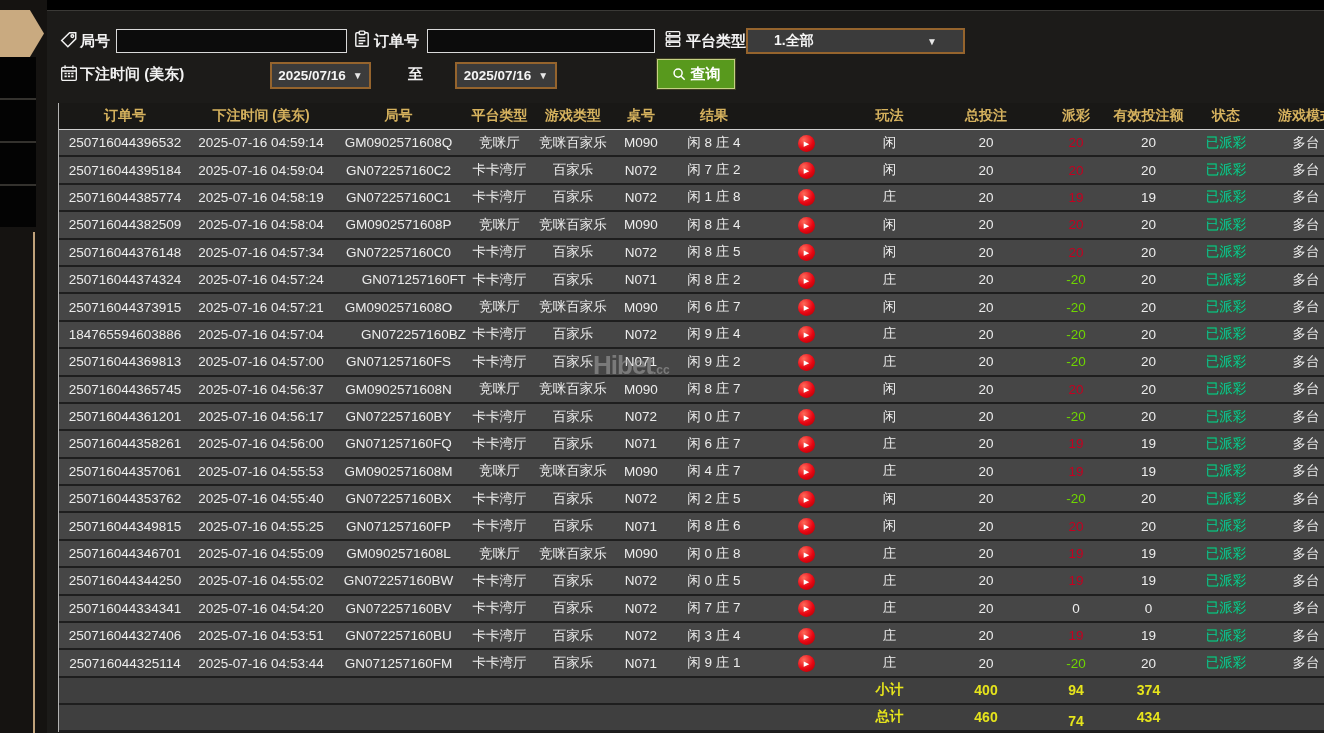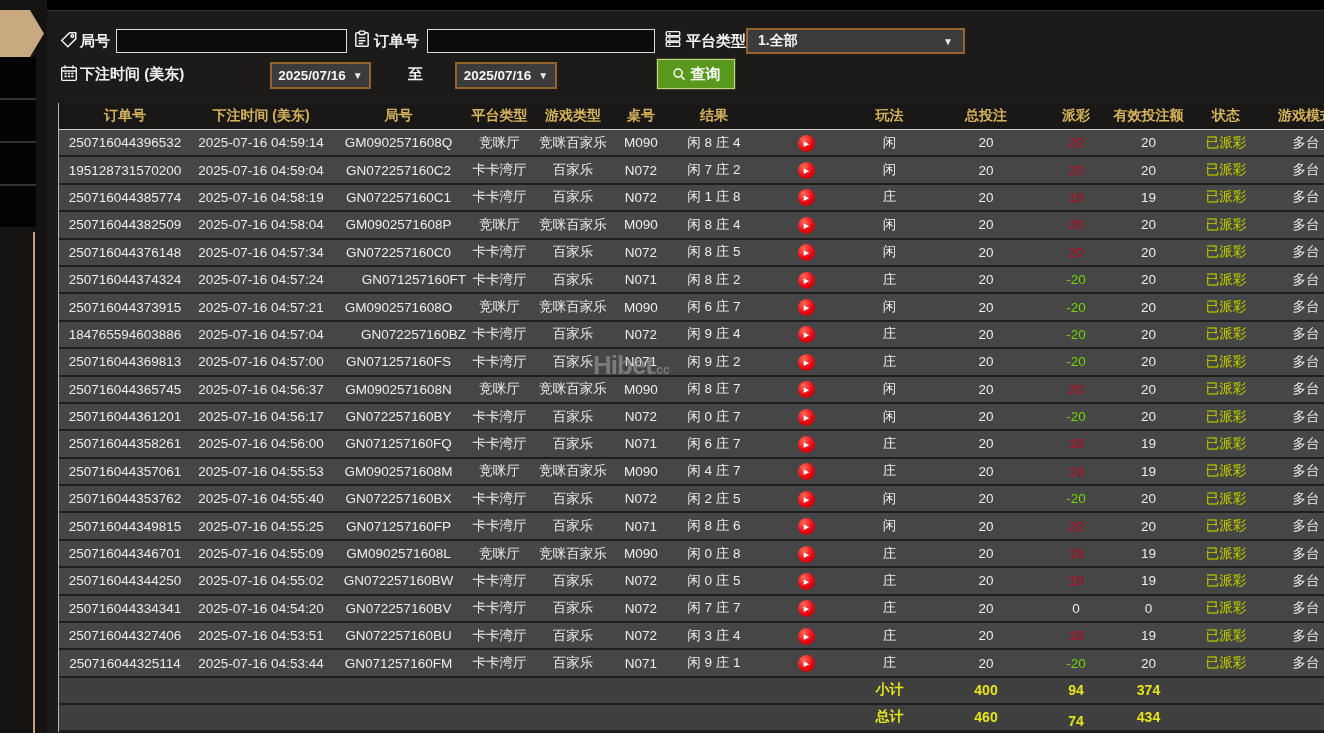--- a/index.html
+++ b/index.html
@@ -22,41 +22,41 @@
     background:#1c1b19;border-top:1px solid #3a3936;box-sizing:border-box}
   .flabel{position:absolute;color:#f2f2f2;font-size:15px;font-weight:bold;white-space:nowrap}
   .ficon{position:absolute;width:18px;height:18px;color:#f2f2f2}
   .ficon svg{width:18px;height:18px;display:block}
   .finput{position:absolute;height:22px;background:#0c0c0c;border:1px solid #d9d9d9;
     color:#eee;font-size:13px;padding:0 6px;box-sizing:content-box;outline:none}
   .dropdown{position:absolute;background:#3b3b3b;border:2px solid #95642d;box-sizing:border-box;
     color:#f5f5f5;font-weight:bold;display:flex;align-items:center;cursor:pointer}
   .dropdown .arr{color:#e8e8e8;font-size:10px}
   #platform-select{left:699px;top:17px;width:219px;height:26px;font-size:14px;
-    justify-content:space-between;padding:0 10px}
+    justify-content:space-between;padding:0 26px}
   .dateselect{height:27px;font-size:13.5px;justify-content:center;gap:7px}
   #date-from{left:223px;top:51px;width:101px}
   #date-to{left:408px;top:51px;width:102px}
   #query-btn{position:absolute;left:610px;top:48px;width:78px;height:30px;
     background:#58991d;border:1px solid #c5d184;box-shadow:0 0 0 1px #3d3d22;
     color:#fff;font-size:15px;font-weight:bold;display:flex;align-items:center;justify-content:center;
     gap:4px;cursor:pointer;box-sizing:border-box}
   #query-btn svg{width:15px;height:15px}
   
   #grid{position:absolute;left:58px;top:103px;width:1292px;border-left:1px solid #b3b3b3}
   #header-row{display:flex;height:27px;background:#191816;border-bottom:1px solid #cfcfcf;
     align-items:center;box-sizing:border-box}
   .hcell{flex:none;text-align:center;color:#d6b25e;font-weight:bold;font-size:14px;white-space:nowrap}
   .row{display:flex;height:27.4px;background:#464646;border-bottom:2px solid #1e1e1e;
     align-items:center;box-sizing:border-box}
   .cell{flex:none;text-align:center;color:#ececec;font-size:13.5px;white-space:nowrap;overflow:visible}
   .pay-pos{color:#c40020}
   .pay-neg{color:#6fd600}
   .pay-zero{color:#ececec}
-  .status-green{color:#eab308;text-shadow:0 0 1px #0a0}
+  .status-green{color:#14b8a6;text-shadow:0 0 1px #0a0}
   .frow{display:flex;height:27px;background:#3f3f3f;border-bottom:2px solid #1e1e1e;
     align-items:center;box-sizing:border-box}
   .fcell{flex:none;text-align:center;color:#e6e41c;font-weight:bold;font-size:14px;white-space:nowrap}
   .play{width:17px;height:17px;border-radius:50%;display:inline-flex;align-items:center;
     justify-content:center;background:radial-gradient(circle at 35% 28%,#ff6a5a 0%,#e80613 55%,#a30000 100%);
     cursor:pointer}
   .play::after{content:"▶";color:#fff;font-size:7px;line-height:1;margin-left:1px}
   
   #watermark{position:absolute;left:593px;top:350px;color:rgba(165,165,165,.55);
     font-weight:bold;pointer-events:none;white-space:nowrap}
@@ -169,21 +169,21 @@
         <div class="cell" style="width: 90px;">闲 8 庄 4</div>
         <div class="cell" style="width: 94px;"><span class="play"></span></div>
         <div class="cell" style="width: 73px;">闲</div>
         <div class="cell" style="width: 120px;">20</div>
         <div class="cell pay-pos" style="width: 60px;">20</div>
         <div class="cell" style="width: 85px;">20</div>
         <div class="cell status-green" style="width: 70px;">已派彩</div>
         <div class="cell" style="width: 90px;">多台</div>
       </div>
       <div class="row">
-        <div class="cell" style="width: 132px;">195128731570200</div>
+        <div class="cell" style="width: 132px;">250716044395184</div>
         <div class="cell" style="width: 140px;">2025-07-16 04:59:04</div>
         <div class="cell" style="width: 135px;">GN072257160C2</div>
         <div class="cell" style="width: 67px;">卡卡湾厅</div>
         <div class="cell" style="width: 80px;">百家乐</div>
         <div class="cell" style="width: 56px;">N072</div>
         <div class="cell" style="width: 90px;">闲 7 庄 2</div>
         <div class="cell" style="width: 94px;"><span class="play"></span></div>
         <div class="cell" style="width: 73px;">闲</div>
         <div class="cell" style="width: 120px;">20</div>
         <div class="cell pay-pos" style="width: 60px;">20</div>

